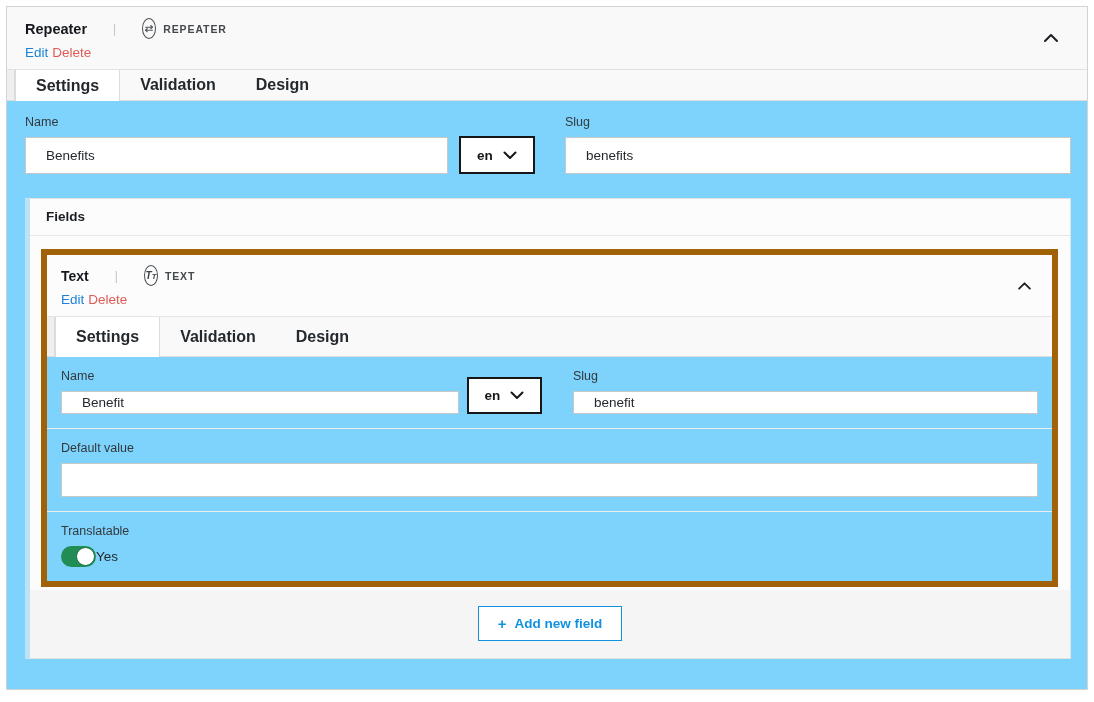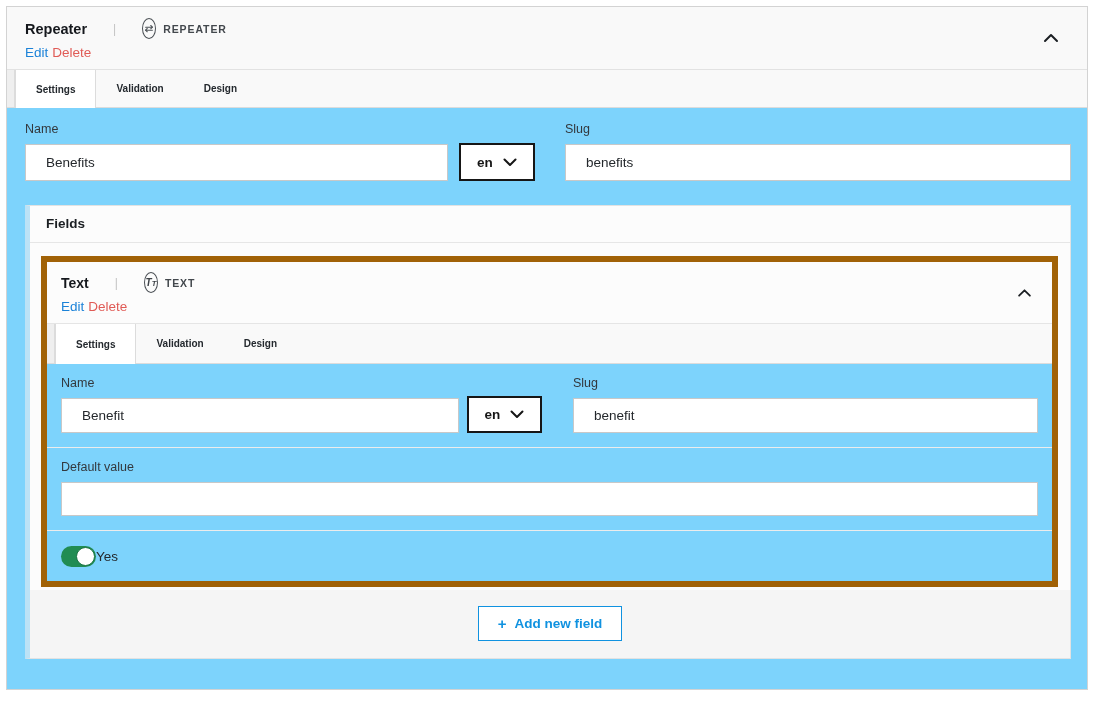--- a/index.html
+++ b/index.html
@@ -53,21 +53,21 @@
 
   
   .tabbar {
     display:flex; align-items:stretch; height:40px;
     background:#f9f9f9;
     border-bottom:1px solid #dcdcdc;
   }
   .tab-stub { width:8px; background:#efefef; border-right:1px solid #dcdcdc; }
   .tab {
     padding:0 20px; display:flex; align-items:center;
-    font-size:10px; font-weight:700; color:#24292e; cursor:pointer;
+    font-size:16px; font-weight:700; color:#24292e; cursor:pointer;
     white-space:nowrap;
   }
   .tab.active {
     background:#fff;
     border-left:1px solid #dcdcdc; border-right:1px solid #dcdcdc;
     margin-bottom:-1px; z-index:2;
   }
 
   
   .content { background:#7dd3fc; padding:14px 16px 30px 18px; flex:1; }
@@ -109,21 +109,21 @@
   .card .fs-header { background:#fcfcfc; border-bottom:1px solid #e5e5e5; padding:10px 14px 9px 14px; }
   .card .fs-title { font-size:14px; }
   .card .collapse-btn { right:16px; }
   .card .content { padding:0; }
 
   .card-section { padding:12px 14px 14px 14px; border-bottom:1px solid #ececec; }
   .card-section:last-child { border-bottom:none; }
   .row-inner .fg-name { width:398px; flex:0 0 auto; }
   .row-inner .locale-select { margin-left:8px; width:75px; height:37px; }
   .row-inner .fg-slug { flex:1; margin-left:31px; }
-  .row-inner .text-input, .sec-default .text-input { height:35px; }
+  .row-inner .text-input, .sec-default .text-input { height:23px; }
   .sec-default .text-input { height:34px; }
 
   
   .toggle-row { display:flex; align-items:center; margin-top:3px; }
   .toggle {
     width:35px; height:21px; border-radius:11px; background:#218c53;
     position:relative; cursor:pointer; flex:0 0 auto;
   }
   .toggle .knob {
     position:absolute; right:1px; top:1px; width:19px; height:19px;
@@ -262,20 +262,21 @@
             </div>
 
             <div class="card-section sec-default">
               <div class="fgroup">
                 <label>Default value</label>
                 <input class="text-input" type="text" value="" style="">
               </div>
             </div>
 
             <div class="card-section sec-translatable">
+              <label style="display:block; font-size:12.5px; color:#33383d; margin-bottom:8px;">Translatable</label>
               <div class="toggle-row">
                 <div class="toggle">
                   <span class="knob"></span>
                 </div>
                 <span class="toggle-value">Yes</span>
               </div>
             </div>
 
           </div>
         </div>

